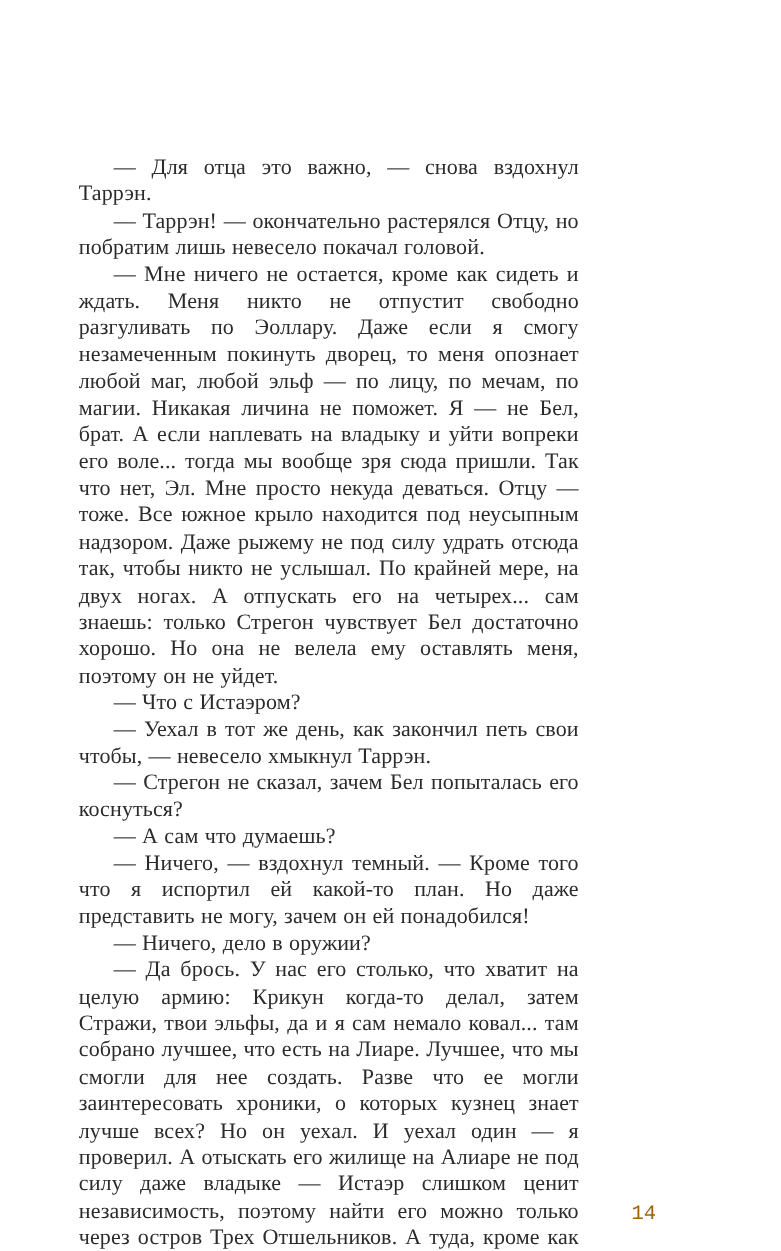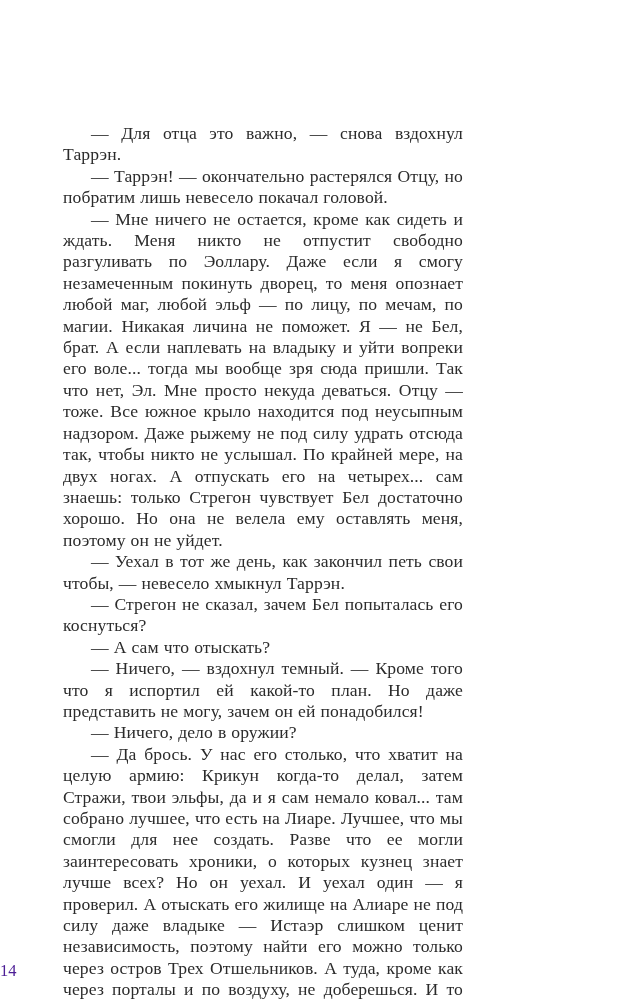--- a/index.html
+++ b/index.html
@@ -29,34 +29,36 @@
     letter-spacing: 0.1px;
     word-spacing: 0.5px;
     hyphens: auto;
     -webkit-hyphens: auto;
   }
   .page-number {
     position: absolute;
     left: 0;
     right: 0;
     top: 916px;
-    text-align: left;
+    text-align: right;
     font-size: 16.5px;
-    color: #4c1d95;
+    color: #a16207;
+    font-family: Liberation Mono, monospace;
   }
 </style>
 </head>
 <body>
 
 <div class="book-page">
   <div class="text-block">
     <p>— Для отца это важно, — снова вздохнул Таррэн.</p>
     <p>— Таррэн! — окончательно растерялся Отцу, но побратим лишь невесело покачал головой.</p>
     <p>— Мне ничего не остается, кроме как сидеть и ждать. Меня никто не отпустит свободно разгуливать по Эоллару. Даже если я смогу незамеченным покинуть дворец, то меня опознает любой маг, любой эльф — по лицу, по мечам, по магии. Никакая личина не поможет. Я — не Бел, брат. А если наплевать на владыку и уйти вопреки его воле... тогда мы вообще зря сюда пришли. Так что нет, Эл. Мне просто некуда деваться. Отцу — тоже. Все южное крыло находится под неусыпным надзором. Даже рыжему не под силу удрать отсюда так, чтобы никто не услышал. По крайней мере, на двух ногах. А отпускать его на четырех... сам знаешь: только Стрегон чувствует Бел достаточно хорошо. Но она не велела ему оставлять меня, поэтому он не уйдет.</p>
+    <p>— Что с Истаэром?</p>
     <p>— Уехал в тот же день, как закончил петь свои чтобы, — невесело хмыкнул Таррэн.</p>
     <p>— Стрегон не сказал, зачем Бел попыталась его коснуться?</p>
-    <p>— А сам что отыскать?</p>
+    <p>— А сам что думаешь?</p>
     <p>— Ничего, — вздохнул темный. — Кроме того что я испортил ей какой-то план. Но даже представить не могу, зачем он ей понадобился!</p>
     <p>— Ничего, дело в оружии?</p>
     <p>— Да брось. У нас его столько, что хватит на целую армию: Крикун когда-то делал, затем Стражи, твои эльфы, да и я сам немало ковал... там собрано лучшее, что есть на Лиаре. Лучшее, что мы смогли для нее создать. Разве что ее могли заинтересовать хроники, о которых кузнец знает лучше всех? Но он уехал. И уехал один — я проверил. А отыскать его жилище на Алиаре не под силу даже владыке — Истаэр слишком ценит независимость, поэтому найти его можно только через остров Трех Отшельников. А туда, кроме как через порталы и по воздуху, не доберешься. И то можно лишь оставить послание в приметном месте, а уж когда Истаэр изволит его забрать — одному Торку известно. К тому же Белка не успела его зацепить. Так что Ис-</p>
   </div>
   <div class="page-number">14</div>
 </div>
 
 </body></html>

